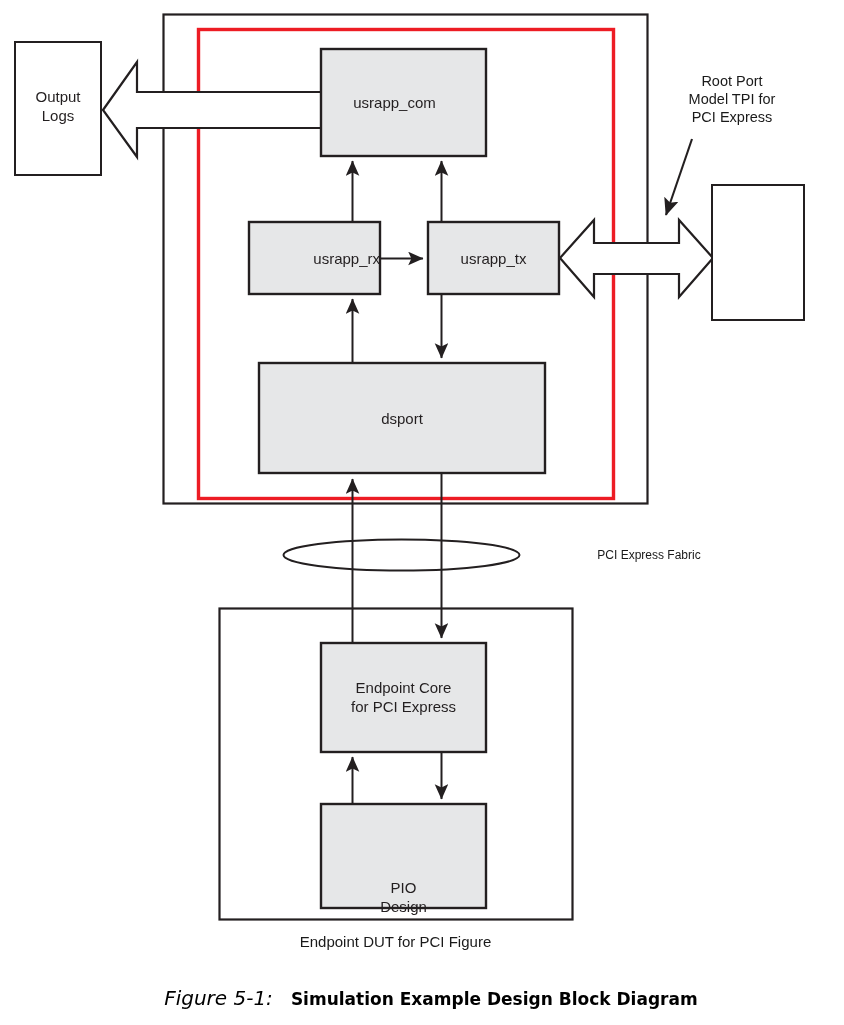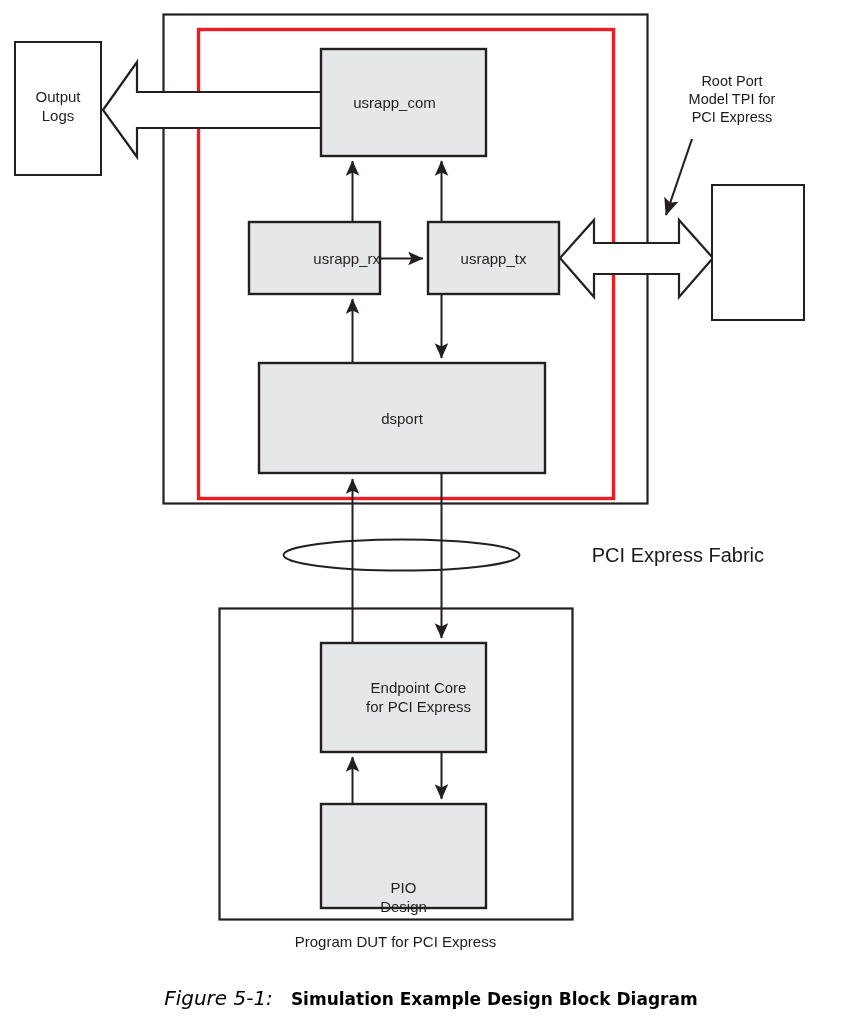--- a/index.html
+++ b/index.html
@@ -38,22 +38,22 @@
   }
   .blk-label {
     font-size: 15px;
     color: #231f20;
   }
   .note-label {
     font-size: 14.5px;
     line-height: 18px;
   }
   .fabric-label {
-    font-size: 20px;
-    text-align: right;
+    font-size: 12px;
+    text-align: center;
   }
   .dut-label {
     font-size: 15px;
   }
   .caption-row {
     position: absolute;
     left: 0;
     top: 968px;
     width: 844px;
     text-align: center;
@@ -142,27 +142,27 @@
 
   <div class="txt blk-label" style="left:321px; top:93px; width:147px;">usrapp_com</div>
 
   <div class="txt blk-label" style="left:249px; top:249px; width:131px;text-align:right;">usrapp_rx</div>
 
   <div class="txt blk-label" style="left:428px; top:249px; width:131px;">usrapp_tx</div>
 
   <div class="txt blk-label" style="left:259px; top:409px; width:286px;">dsport</div>
 
 
-  <div class="txt blk-label" style="left:321px; top:678px; width:165px;margin-left:15px;">Endpoint Core<br>for PCI Express</div>
+  <div class="txt blk-label" style="left:321px; top:678px; width:165px;">Endpoint Core<br>for PCI Express</div>
 
   <div class="txt blk-label" style="left:321px; top:878px; width:165px;">PIO<br>Design</div>
 
   <div class="txt note-label" style="left:668px; top:72px; width:128px;">Root Port<br>Model TPI for<br>PCI Express</div>
 
   <div class="txt fabric-label" style="left:534px; top:546px; width:230px;">PCI Express Fabric</div>
 
-  <div class="txt dut-label" style="left:219px; top:932px; width:353px;">Program DUT for PCI Express</div>
+  <div class="txt dut-label" style="left:219px; top:932px; width:353px;">Endpoint DUT for PCI Figure</div>
 
   <div class="caption-row">
     <span class="caption-fig">Figure 5-1:</span><span class="caption-gap"></span><span class="caption-title">Simulation Example Design Block Diagram</span>
   </div>
 
 </div>
 
 </body></html>

